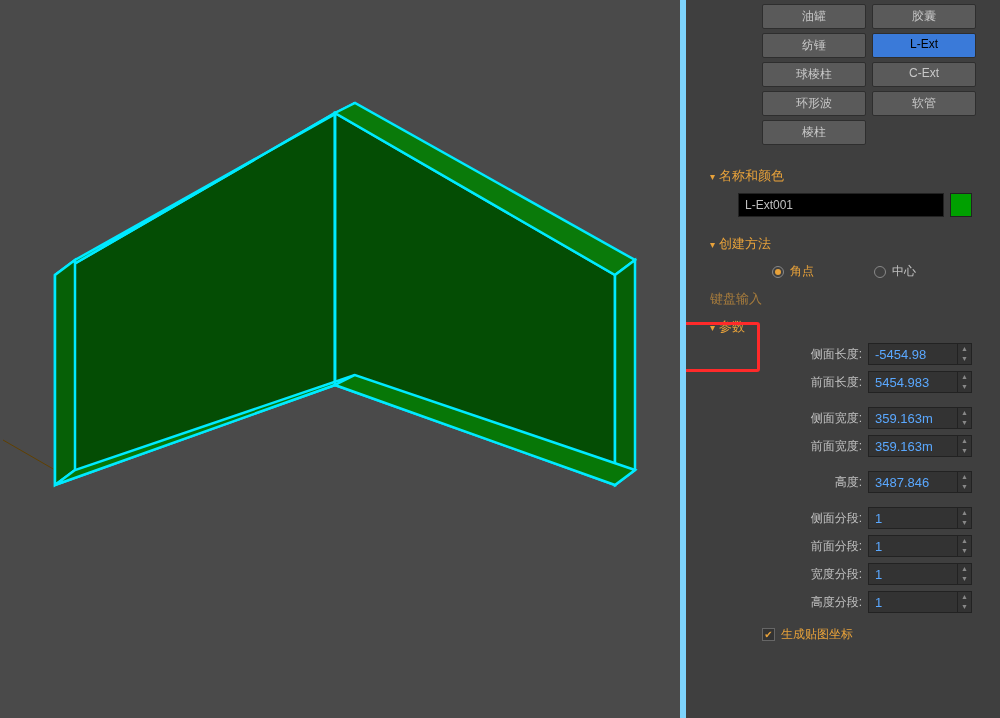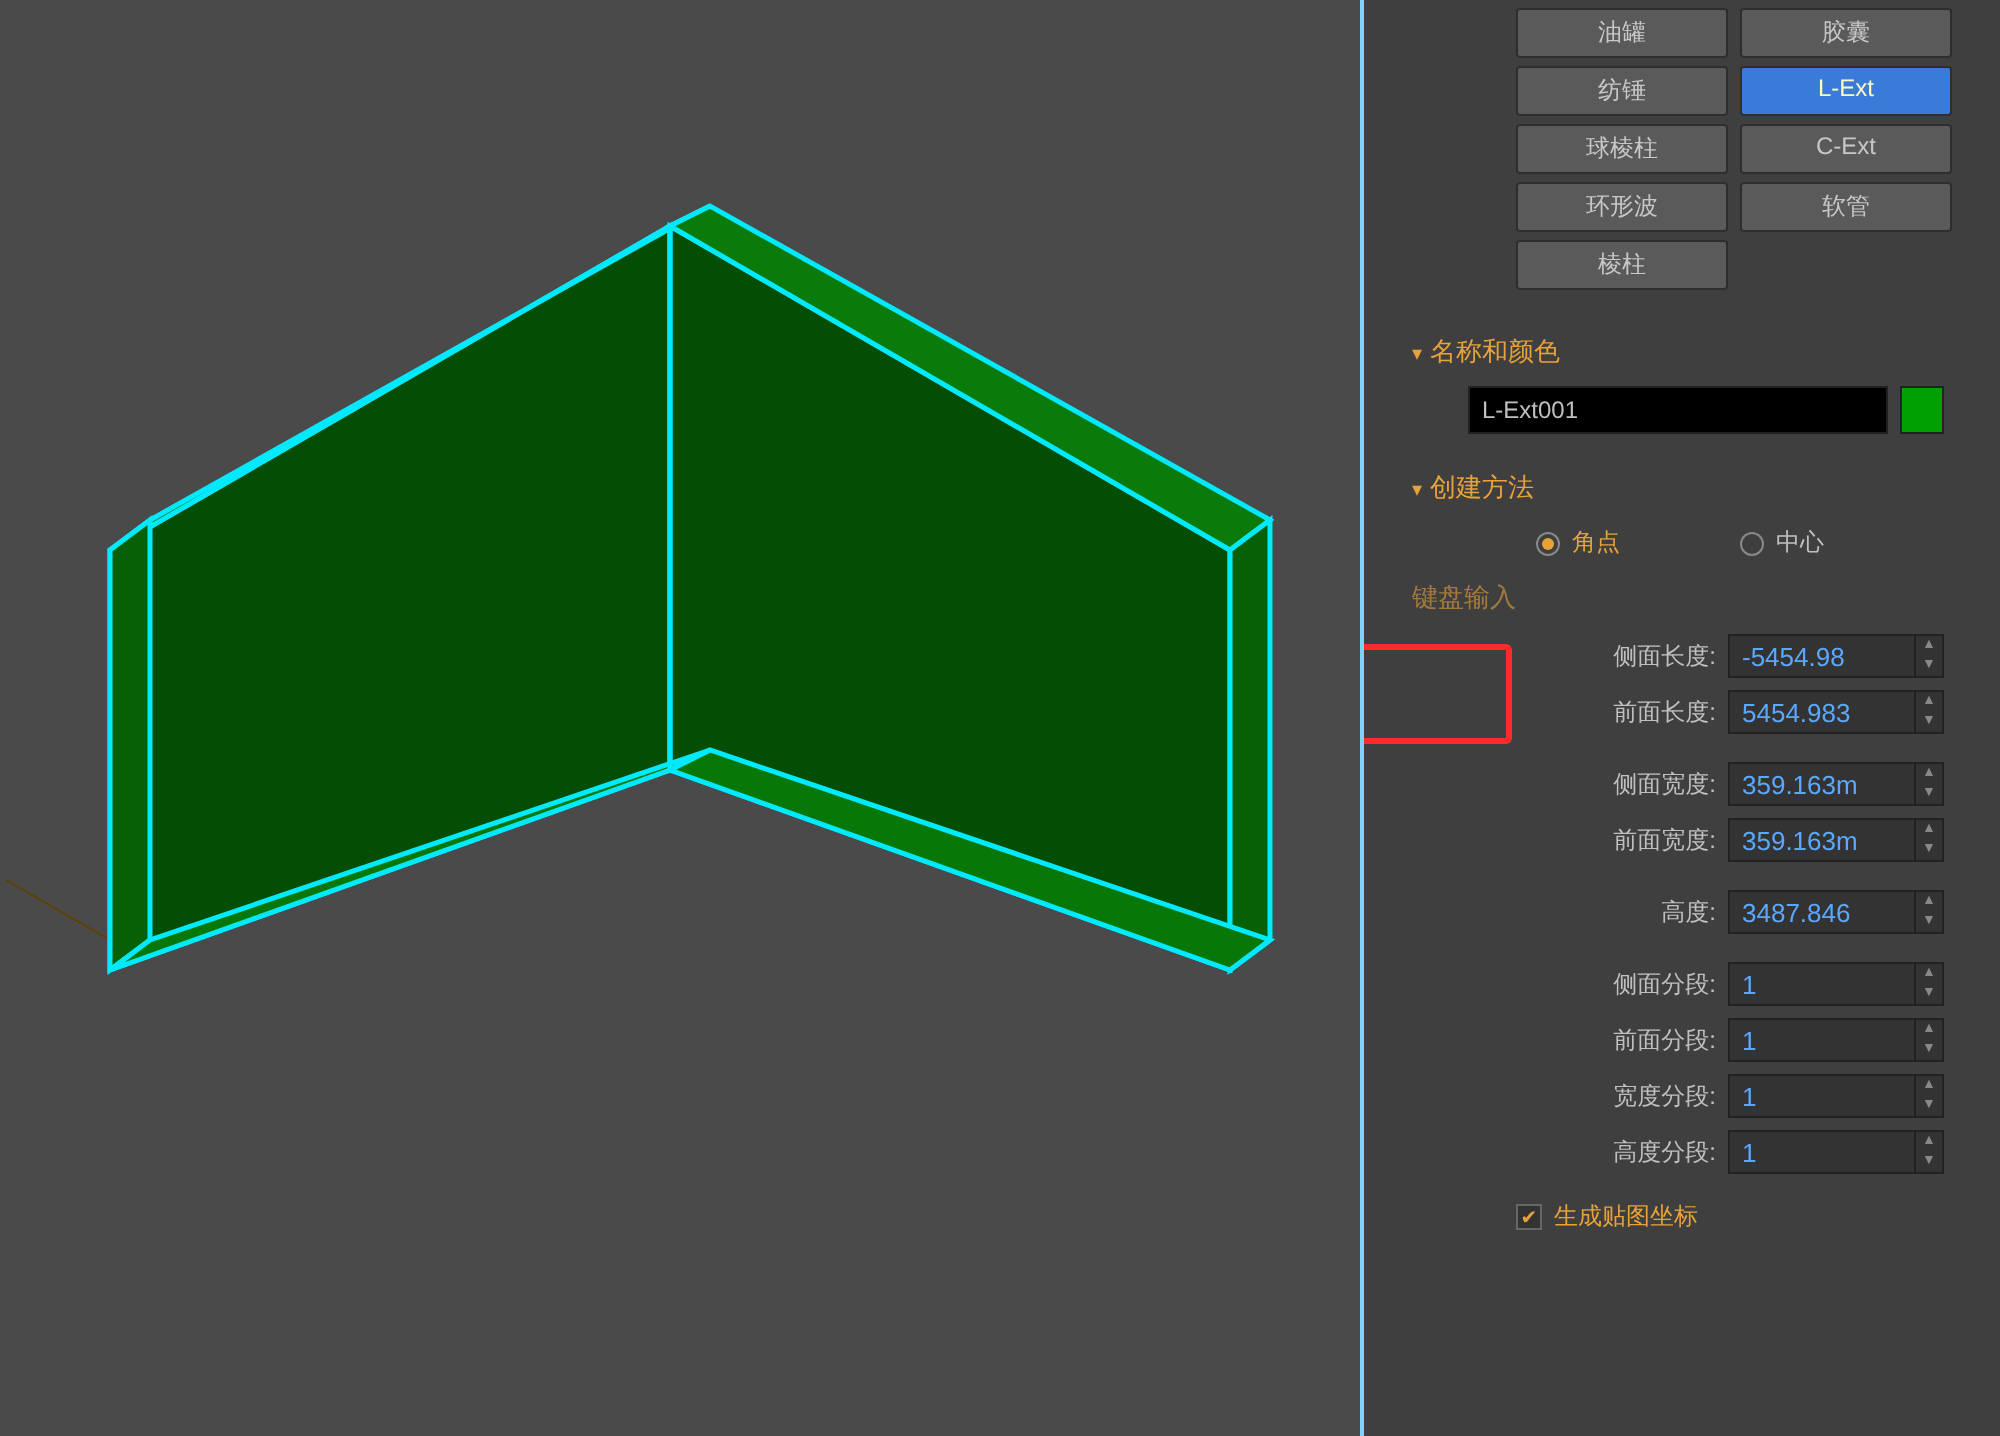--- a/index.html
+++ b/index.html
@@ -18,21 +18,21 @@
     left: 0; top: 0;
     width: 680px; height: 718px;
     background: #4a4a4a;
   }
   .viewport svg { width: 100%; height: 100%; }
   .panel {
     position: absolute;
     right: 0; top: 0;
     width: 320px; height: 718px;
     background: #3f3f3f;
-    border-left: 2px solid #7dd3fc;
+    border-left: 6px solid #7dd3fc;
     padding: 4px 8px 4px 16px;
     overflow: hidden;
   }
   .btn-grid {
     display: grid;
     grid-template-columns: 1fr 1fr;
     gap: 4px 6px;
     padding: 0 16px 8px 60px;
   }
   .btn {
@@ -40,21 +40,21 @@
     border: 1px solid #2e2e2e;
     border-radius: 2px;
     color: #c8c8c8;
     text-align: center;
     padding: 3px 0;
     font-size: 12px;
     cursor: pointer;
   }
   .btn.selected {
     background: #3a7ad9;
-    color: #fef9c3;
+    color: #000000;
   }
   .section {
     margin-top: 10px;
   }
   .section-header {
     color: #e8a23a;
     font-size: 13px;
     padding: 4px 0 4px 8px;
     cursor: pointer;
   }
@@ -245,20 +245,21 @@
         <span class="radio-label">中心</span>
       </div>
     </div>
   </div>
 
   <div class="section-obscured" style="position:relative;">
     <span style="opacity:0.6">键盘输入</span>
   </div>
 
   <div class="section" style="margin-top:2px;">
+    <div class="section-header">参数</div>
 
     <div class="param-row">
       <span class="param-label">侧面长度:</span>
       <div class="spinner">
         <span class="spinner-val">-5454.98</span>
         <div class="spinner-arrows">
             <span>▲</span>
             <span>▼</span>
           </div>
       </div>

